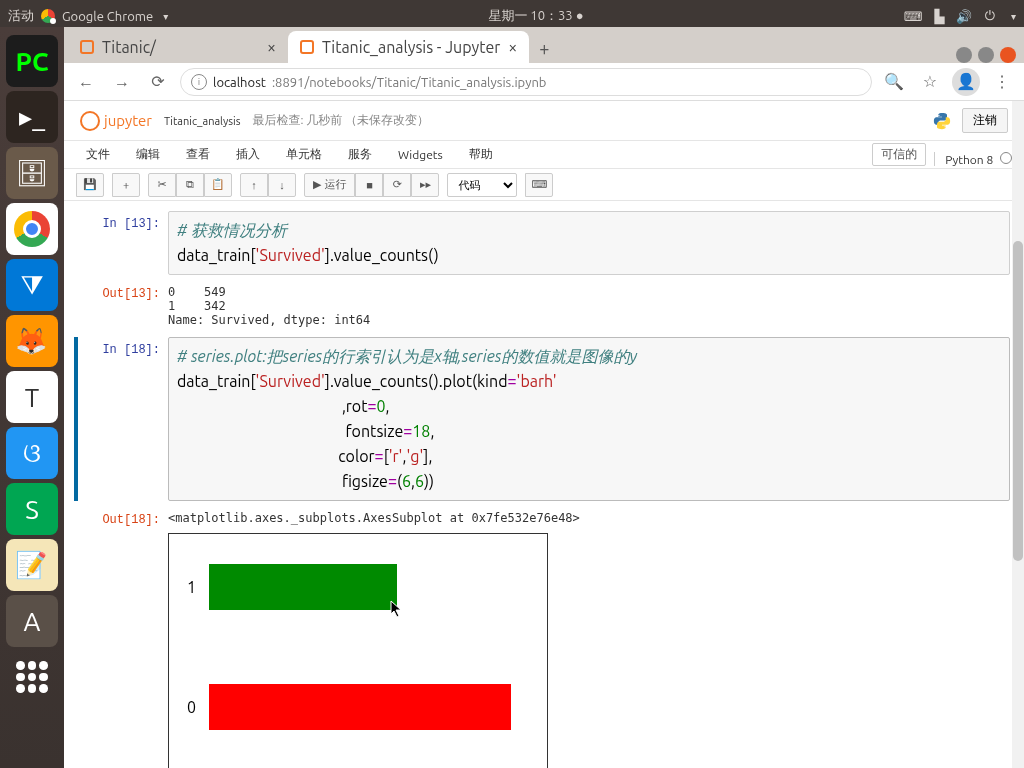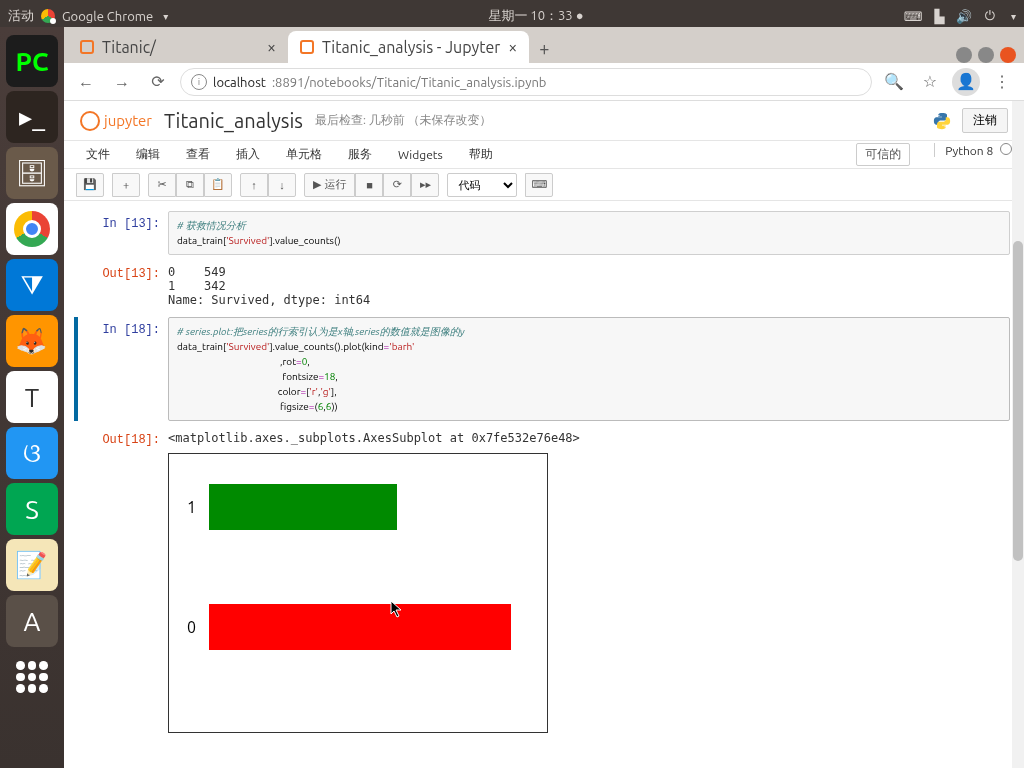--- a/index.html
+++ b/index.html
@@ -49,48 +49,48 @@
 .urlbox{flex:1;height:28px;border:1px solid #ddd;border-radius:14px;display:flex;align-items:center;padding:0 10px;font-size:13px;color:#333;gap:6px}
 .urlbox .info{width:16px;height:16px;border:1px solid #888;border-radius:50%;display:flex;align-items:center;justify-content:center;font-size:10px;color:#888}
 .urlbox .host{color:#222}
 .urlbox .path{color:#777}
 .icnbtn{width:28px;height:28px;display:flex;align-items:center;justify-content:center;color:#666;cursor:pointer;border-radius:50%}
 
 .jup-page{flex:1;background:#fff;overflow-y:auto;position:relative}
 .jup-header{height:40px;display:flex;align-items:center;padding:0 16px;gap:12px;border-bottom:1px solid #e5e5e5}
 .jup-logo{color:#f37626;font-size:15px;display:flex;align-items:center;gap:4px}
 .jup-logo-icon{width:20px;height:20px;border:2px solid #f37626;border-radius:50%;position:relative}
-.jup-title{font-size:20px;color:#333}
+.jup-title{font-size:11px;color:#333}
 .jup-checkpoint{font-size:12px;color:#888}
 .jup-header-right{margin-left:auto;display:flex;align-items:center;gap:10px}
 .py-logo{width:20px;height:20px}
 .logout-btn{border:1px solid #ccc;background:#f5f5f5;padding:3px 10px;font-size:12px;border-radius:2px;cursor:pointer}
 
 .jup-menubar{height:28px;display:flex;align-items:center;padding:0 12px;gap:6px;border-bottom:1px solid #e5e5e5;font-size:12px}
 .menu-item{padding:4px 10px;color:#333;cursor:pointer}
-.menubar-right{margin-left:auto;display:flex;align-items:flex-start;gap:24px}
+.menubar-right{margin-left:auto;display:flex;align-items:flex-end;gap:8px}
 .trusted{border:1px solid #ccc;padding:2px 8px;border-radius:2px;color:#555}
 .kernel-name{color:#333;border-left:1px solid #ccc;padding-left:10px}
 .kernel-circle{width:12px;height:12px;border:1px solid #888;border-radius:50%;display:inline-block;margin-left:4px}
 
 .jup-toolbar{height:32px;display:flex;align-items:center;padding:0 12px;gap:2px;border-bottom:1px solid #e5e5e5}
 .tb-group{display:flex;gap:0;margin-right:6px}
 .tb-btn{width:28px;height:24px;border:1px solid #ccc;background:#f8f8f8;display:flex;align-items:center;justify-content:center;font-size:11px;color:#555;cursor:pointer}
 .tb-btn:first-child{border-radius:2px 0 0 2px}
 .tb-btn:last-child{border-radius:0 2px 2px 0}
 .tb-btn.run{width:auto;padding:0 8px;gap:3px}
 .tb-select{height:24px;border:1px solid #ccc;font-size:11px;padding:0 20px 0 6px;border-radius:2px;background:#fff}
 
 .nb-container{padding:10px 14px 40px 14px}
 .cell{display:flex;margin-bottom:6px}
 .prompt{width:90px;text-align:right;padding:6px 8px 0 0;font-family:Liberation Mono, monospace;font-size:12px;flex-shrink:0}
 .in-prompt{color:#303f9f}
 .out-prompt{color:#d84315}
 .cell-body{flex:1}
-.code-cell{border:1px solid #cfcfcf;border-radius:2px;background:#f7f7f7;padding:6px 8px;font-family:monospace;font-size:10px;line-height:1.5;white-space:pre}
+.code-cell{border:1px solid #cfcfcf;border-radius:2px;background:#f7f7f7;padding:6px 8px;font-family:monospace;font-size:16px;line-height:1.5;white-space:pre}
 .cell.selected{border-left:4px solid #0369a1;margin-left:-4px}
 .cell.selected .code-cell{border-color:#bbb}
 .output-text{font-family:monospace;font-size:12px;padding:4px 0;white-space:pre;color:#333}
 .cm-comment{color:#408080;font-style:italic}
 .cm-str{color:#ba2121}
 .cm-num{color:#008000}
 .cm-op{color:#a000a0}
 
 .chart{width:380px;height:280px;border:1px solid #333;position:relative;margin-top:4px;background:#fff}
 .chart-area{position:absolute;left:40px;top:8px;right:8px;bottom:32px}

